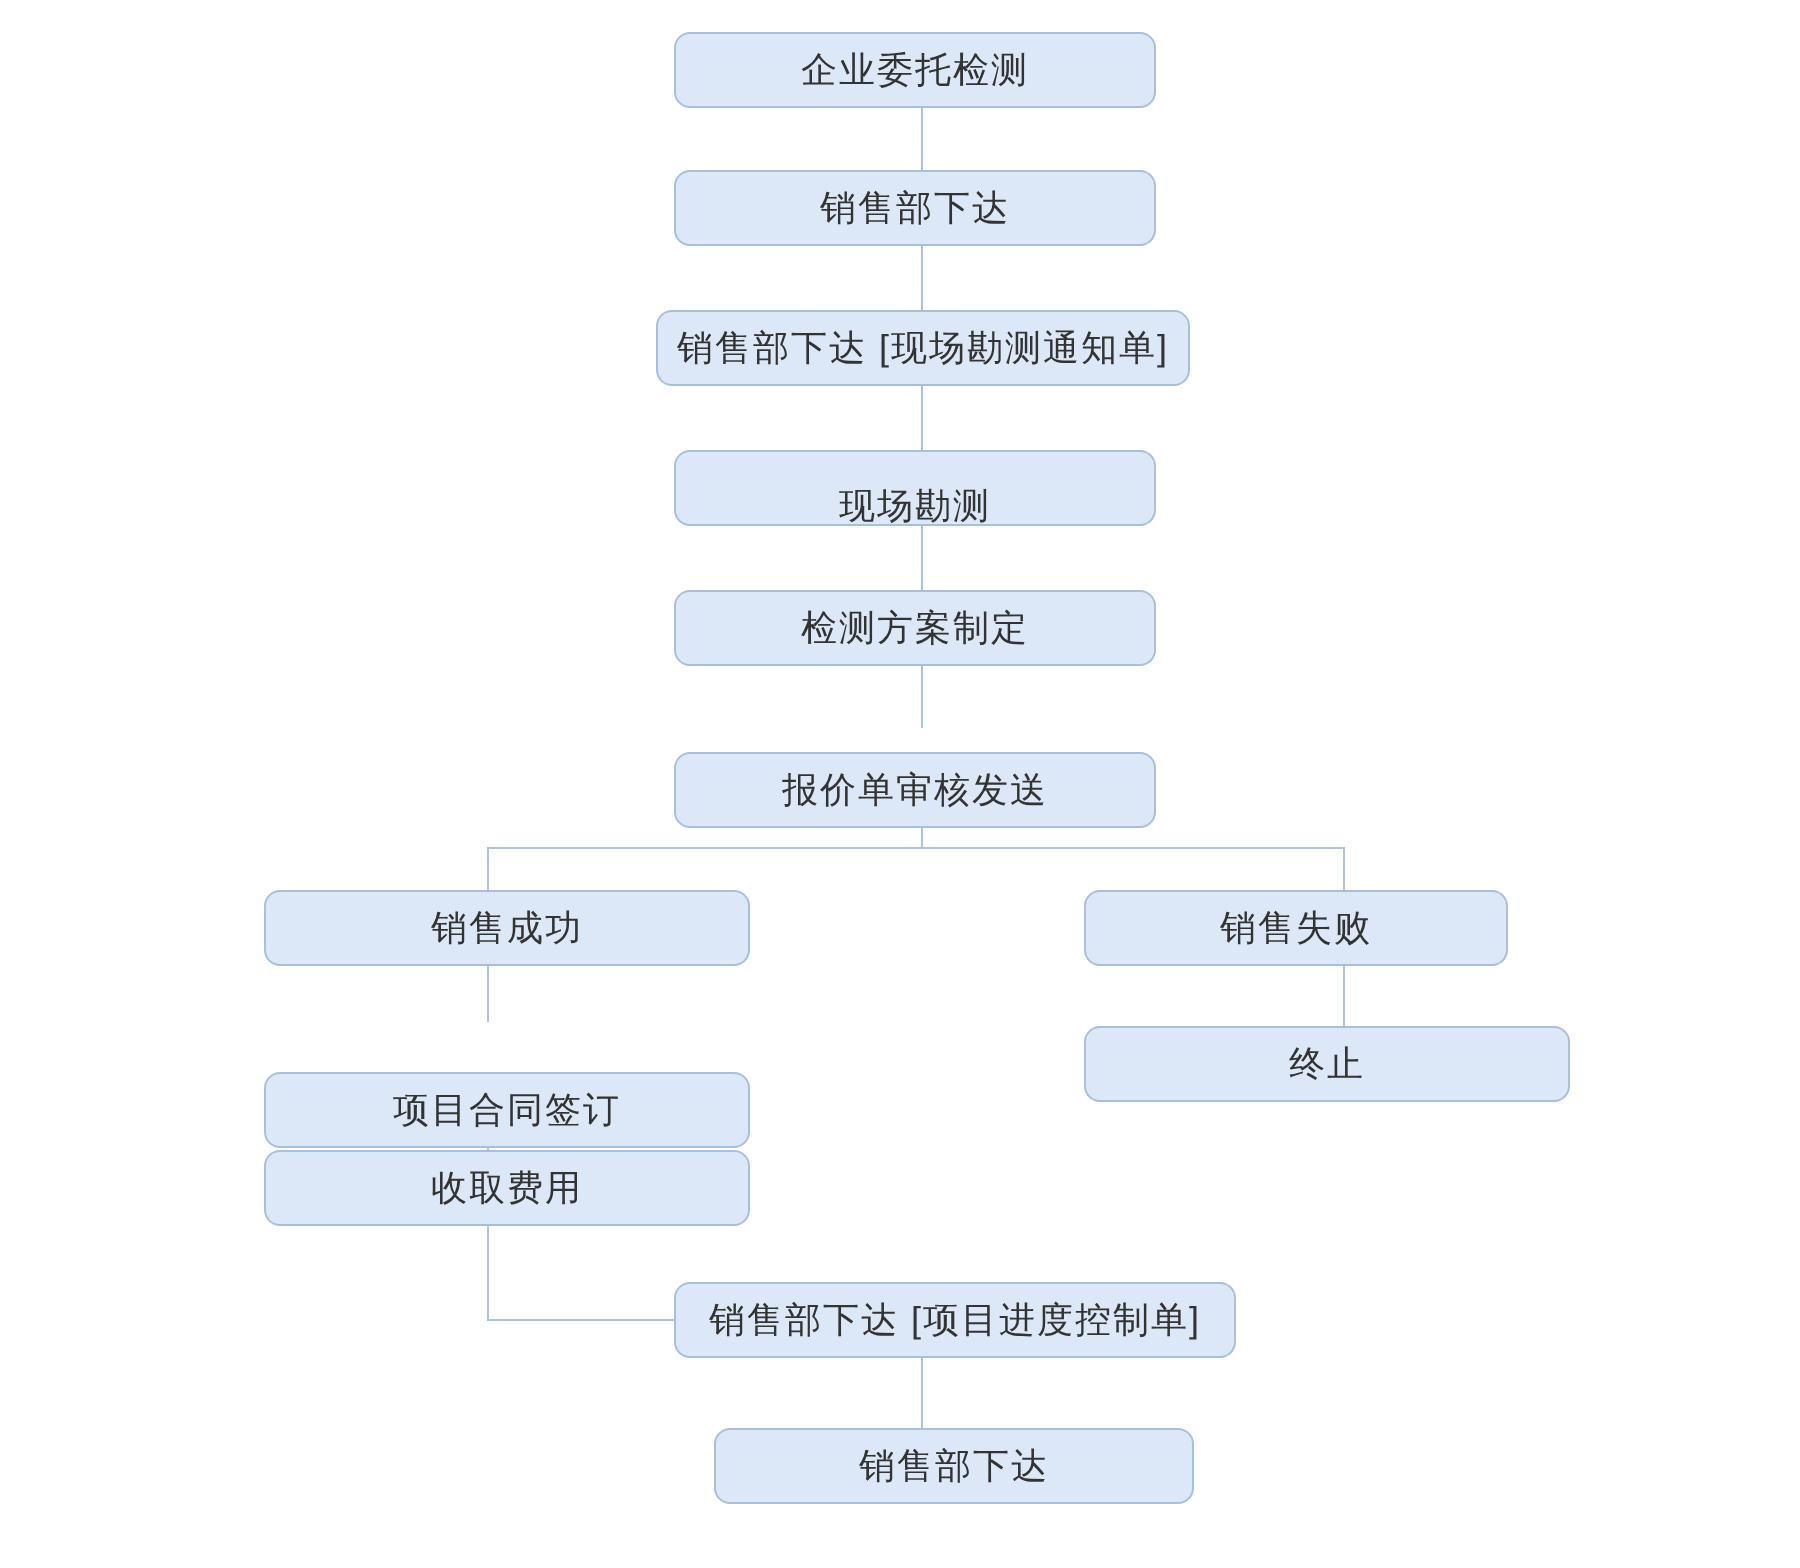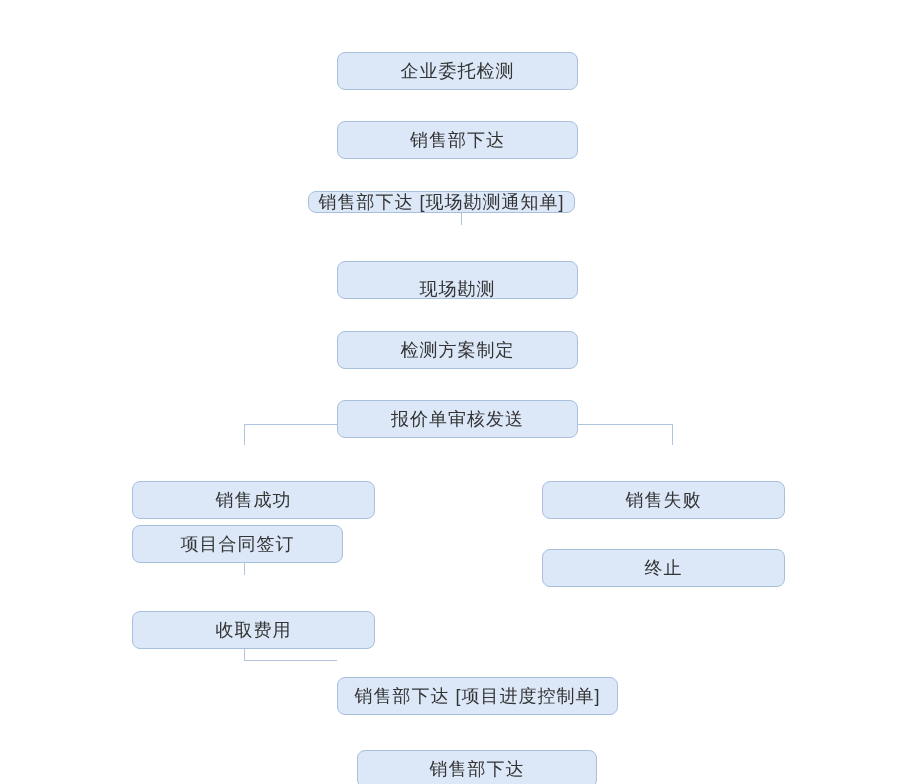--- a/index.html
+++ b/index.html
@@ -32,21 +32,20 @@
   }
   .node {
     position: absolute;
     box-sizing: border-box;
     display: flex;
     align-items: center;
     justify-content: center;
     background: var(--node-fill, #dce8f8);
     border: 1px solid var(--node-border, #a9c0dc);
     border-radius: 8px;
-    margin-top: 36px;
   }
   .node span {
     font-size: 18px;
     letter-spacing: 1px;
     color: var(--text-color, #333333);
     white-space: nowrap;
     line-height: 1;
   }
 </style>
 </head>
@@ -67,42 +66,42 @@
       <polyline points="244,613 244,660 337,660"></polyline>
       <polyline points="461,679 461,714"></polyline>
     </svg>
   <div id="nodes-layer">
       <div class="node" style="left: 337px; top: 16px; width: 241px; height: 38px;">
         <span>企业委托检测</span>
       </div>
       <div class="node" style="left: 337px; top: 85px; width: 241px; height: 38px;">
         <span>销售部下达</span>
       </div>
-      <div class="node" style="left: 308px; top: 155px; width: 267px; height: 22px;">
+      <div class="node" style="left: 328px; top: 155px; width: 267px; height: 38px;">
         <span>销售部下达 [现场勘测通知单]</span>
       </div>
       <div class="node" style="left: 337px; top: 225px; width: 241px; height: 38px; align-items: flex-end;">
         <span>现场勘测</span>
       </div>
       <div class="node" style="left: 337px; top: 295px; width: 241px; height: 38px;">
         <span>检测方案制定</span>
       </div>
-      <div class="node" style="left: 337px; top: 364px; width: 241px; height: 38px;">
+      <div class="node" style="left: 337px; top: 376px; width: 241px; height: 38px;">
         <span>报价单审核发送</span>
       </div>
       <div class="node" style="left: 132px; top: 445px; width: 243px; height: 38px;">
         <span>销售成功</span>
       </div>
-      <div class="node" style="left: 132px; top: 489px; width: 211px; height: 38px;">
+      <div class="node" style="left: 132px; top: 536px; width: 243px; height: 38px;">
         <span>项目合同签订</span>
       </div>
       <div class="node" style="left: 132px; top: 575px; width: 243px; height: 38px;">
         <span>收取费用</span>
       </div>
-      <div class="node" style="left: 542px; top: 445px; width: 243px; height: 38px;">
+      <div class="node" style="left: 542px; top: 445px; width: 212px; height: 38px;">
         <span>销售失败</span>
       </div>
       <div class="node" style="left: 542px; top: 513px; width: 243px; height: 38px;">
         <span>终止</span>
       </div>
       <div class="node" style="left: 337px; top: 641px; width: 281px; height: 38px;">
         <span>销售部下达 [项目进度控制单]</span>
       </div>
       <div class="node" style="left: 357px; top: 714px; width: 240px; height: 38px;">
         <span>销售部下达</span>

